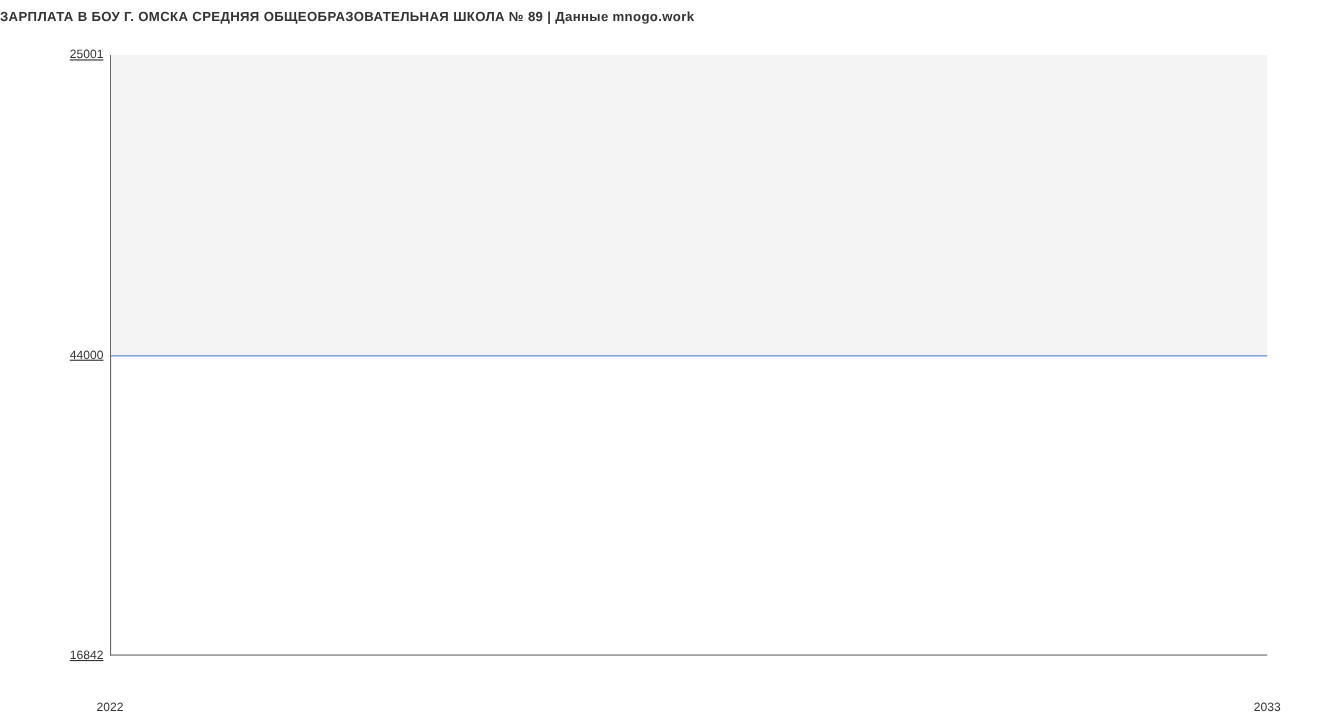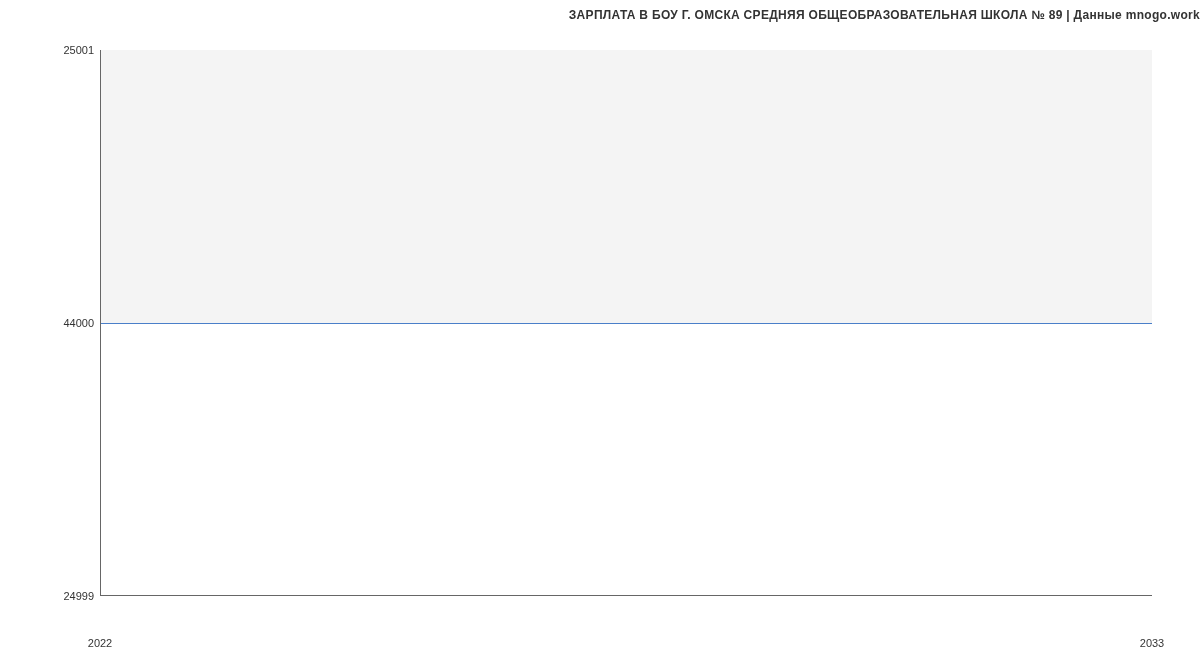--- a/index.html
+++ b/index.html
@@ -12,21 +12,21 @@
       background: #ffffff;
       width: 1200px;
       height: 650px;
       position: relative;
     }
     .chart-title {
       position: absolute;
       top: 8px;
       left: 0;
       right: 0;
-      text-align: right;
+      text-align: left;
       font-size: 12px;
       font-weight: bold;
       color: #333;
       letter-spacing: 0.3px;
     }
     .plot-area {
       position: absolute;
       left: 100px;
       top: 50px;
       width: 1052px;
@@ -50,20 +50,21 @@
       height: 0;
       border-top: 1.5px solid #4a7fc9;
     }
     .y-tick-label {
       position: absolute;
       right: 6px;
       font-size: 11px;
       color: #333;
       text-align: right;
       transform: translateY(-50%);
+      text-decoration: underline;
     }
     .y-tick-labels {
       position: absolute;
       left: 0;
       top: 50px;
       width: 100px;
       height: 546px;
     }
     .x-tick-labels {
       position: absolute;
@@ -82,21 +83,21 @@
     }
   </style>
 </head>
 <body>
 
 <div class="chart-title">ЗАРПЛАТА В БОУ Г. ОМСКА СРЕДНЯЯ ОБЩЕОБРАЗОВАТЕЛЬНАЯ ШКОЛА № 89 | Данные mnogo.work</div>
 
 <div class="y-tick-labels">
   <div class="y-tick-label" style="top:0%">25001</div>
   <div class="y-tick-label" style="top:50%">44000</div>
-  <div class="y-tick-label" style="top:100%">24999</div>
+  <div class="y-tick-label" style="top:100%">16842</div>
 </div>
 
 <div class="plot-area">
   <div class="filled-region"></div>
   <div class="data-line"></div>
 </div>
 
 <div class="x-tick-labels">
   <div class="x-tick-label" style="left:0%">2022</div>
   <div class="x-tick-label" style="left:100%">2033</div>

